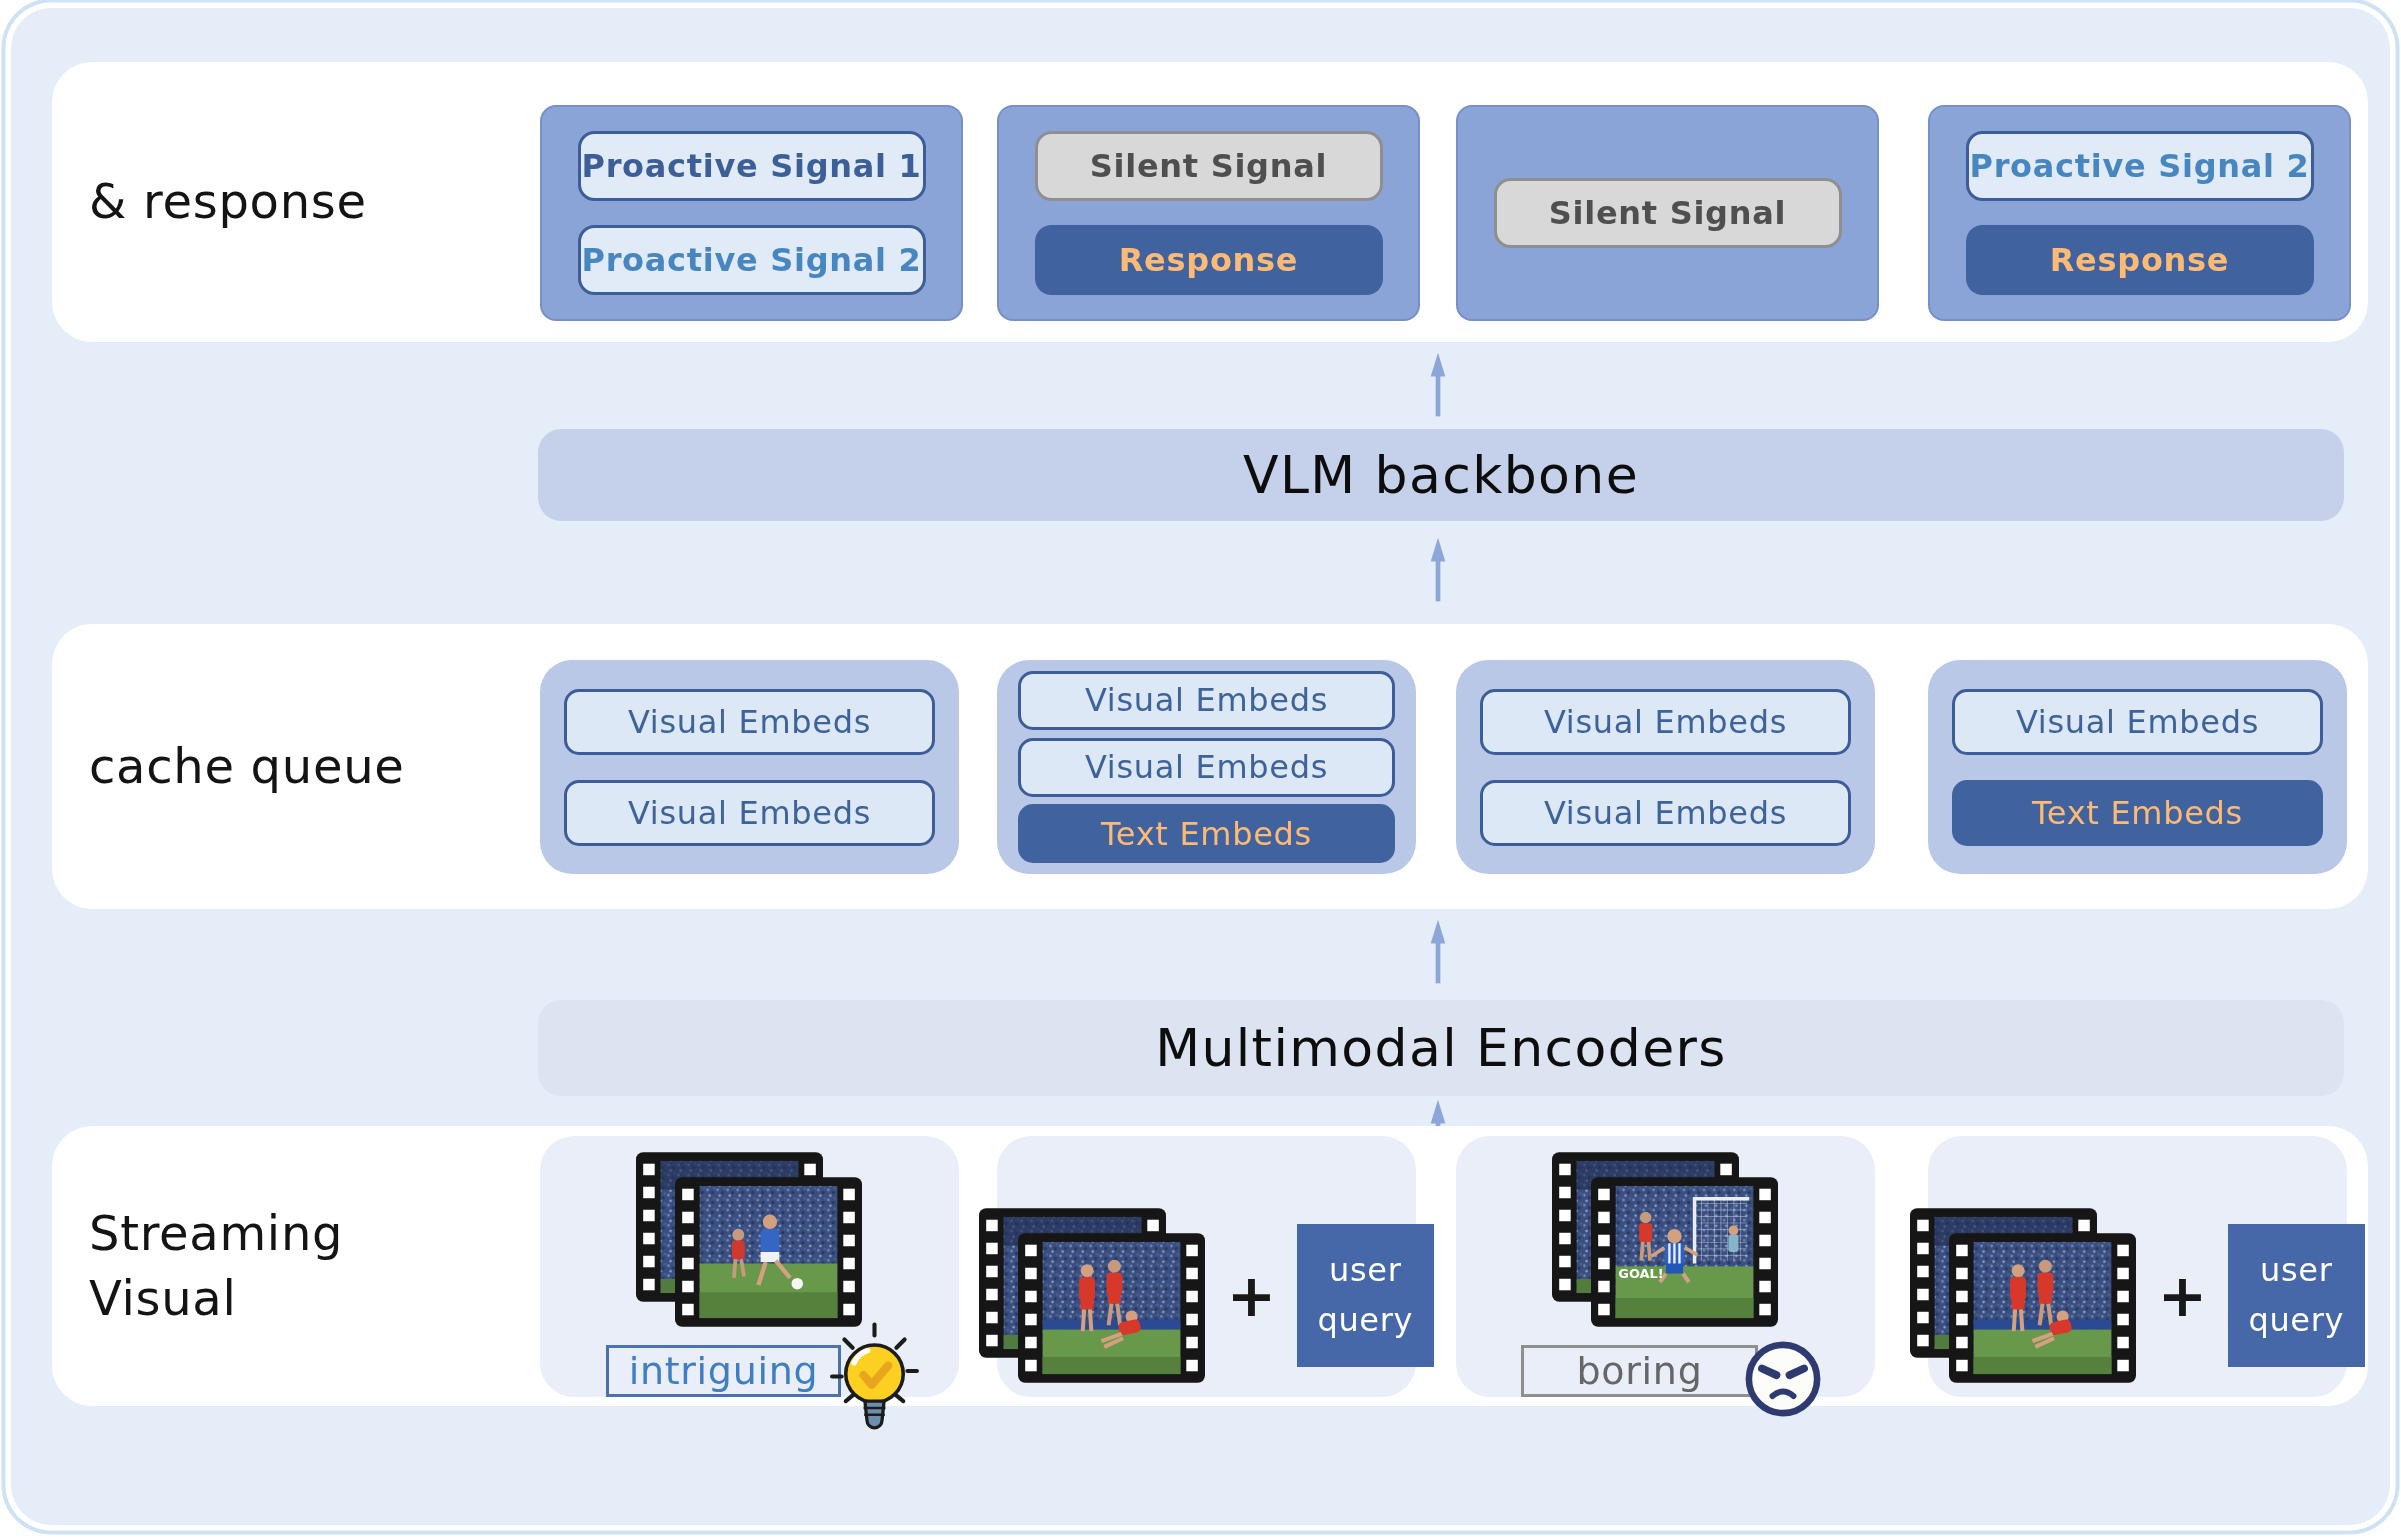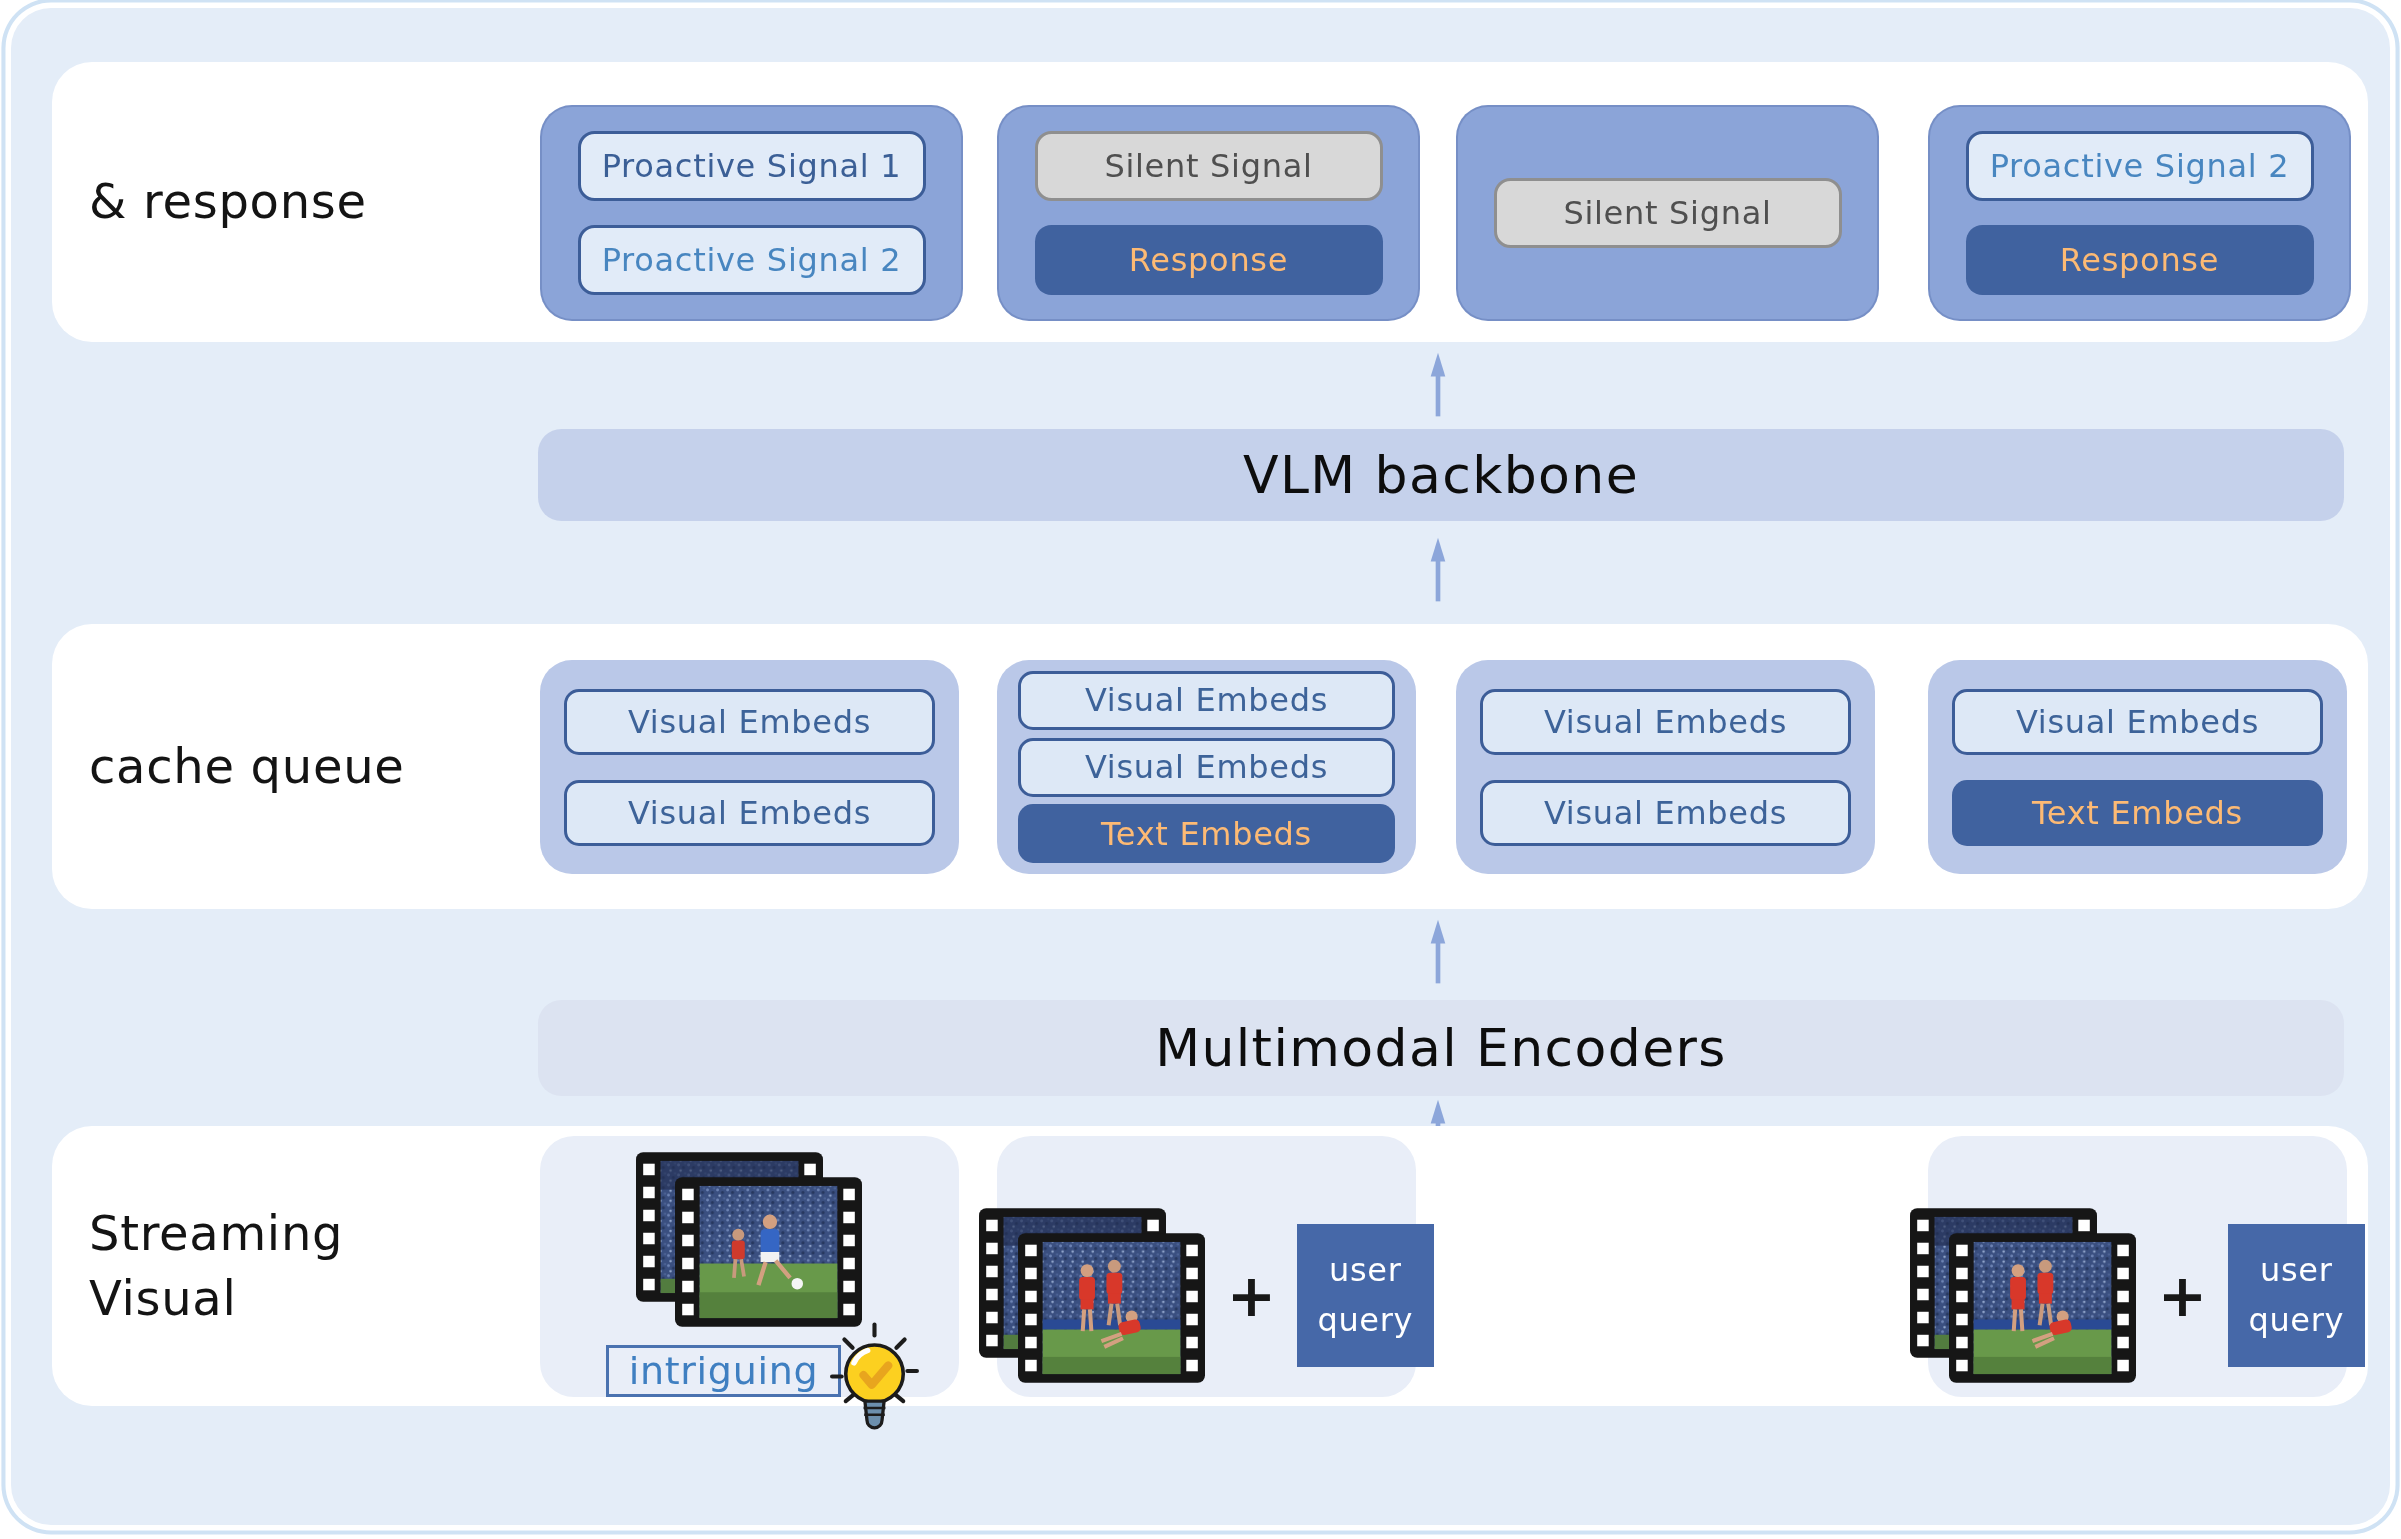--- a/index.html
+++ b/index.html
@@ -35,21 +35,21 @@
     display:flex;align-items:center;justify-content:center;
     font-size:52px;color:#0d0d0d;letter-spacing:1.4px;
   }
   .bar-vlm{top:429px;height:92px;background:var(--bar-vlm,#c5d1eb);}
   .bar-enc{top:1000px;height:96px;background:var(--bar-encoders,#dce3f1);text-align:right;}
   
   .arrow{position:absolute;left:1423px;width:30px;height:69px;}
   
   .card{position:absolute;width:419px;display:flex;flex-direction:column;align-items:center;justify-content:center;}
   .colA{left:488px;} .colB{left:945px;} .colC{left:1404px;} .colD{left:1876px;}
-  .sigcard{top:43px;height:212px;border-radius:32px;background:var(--card-row1,#8ba4d8);gap:23.4px;border:2.1px solid rgba(80,105,165,.35);}
+  .sigcard{top:43px;height:212px;border-radius:16px;background:var(--card-row1,#8ba4d8);gap:23.4px;border:2.1px solid rgba(80,105,165,.35);font-weight:bold;}
   .kvcard{top:36px;height:214px;border-radius:32px;background:var(--card-row2,#bac8e8);gap:25px;}
   .kvcard.three{gap:7.6px;}
   .streamcard{top:9.6px;height:261px;border-radius:34px;background:var(--card-row3,#e9eef8);}
   
   .pill{
     display:flex;align-items:center;justify-content:center;
     width:348px;height:70px;border-radius:16.5px;font-size:32px;letter-spacing:0.7px;
     box-sizing:border-box;
   }
   .pill.light{background:var(--pill-light-bg,#e1ebf8);border:3.4px solid var(--pill-border,#3c5d98);}
@@ -299,20 +299,41 @@
         </svg>
       <svg class="film front" viewBox="0 0 130 104">
           <use href="#film-base"></use>
           <use href="#scene-red"></use>
         </svg>
     </div>
     <div class="plus">+</div>
     <div class="querybox">user query</div>
   </div>
 
+  <div class="card streamcard vcard colC">
+    <div class="films">
+      <svg class="film back" viewBox="0 0 130 104">
+          <use href="#film-base"></use>
+          <use href="#scene-goal"></use>
+        </svg>
+      <svg class="film front" viewBox="0 0 130 104">
+          <use href="#film-base"></use>
+          <use href="#scene-goalcele"></use>
+        </svg>
+    </div>
+    <div class="caption gray">
+      <span>boring</span>
+      <svg class="emo face" viewBox="0 0 64 64">
+        <circle cx="32" cy="32" r="26" fill="#fcfcf8" stroke="#2e3a70" stroke-width="5"></circle>
+        <path d="M16 24 L27 29" stroke="#2e3a70" stroke-width="6" stroke-linecap="round"></path>
+        <path d="M48 24 L37 29" stroke="#2e3a70" stroke-width="6" stroke-linecap="round"></path>
+        <path d="M24 45 Q32 38 40 45" stroke="#2e3a70" stroke-width="4.5" fill="none" stroke-linecap="round"></path>
+      </svg>
+    </div>
+  </div>
 
   <div class="card streamcard qcard colD">
     <div class="films">
       <svg class="film back" viewBox="0 0 130 104">
           <use href="#film-base"></use>
           <use href="#scene-goal"></use>
         </svg>
       <svg class="film front" viewBox="0 0 130 104">
           <use href="#film-base"></use>
           <use href="#scene-red"></use>

